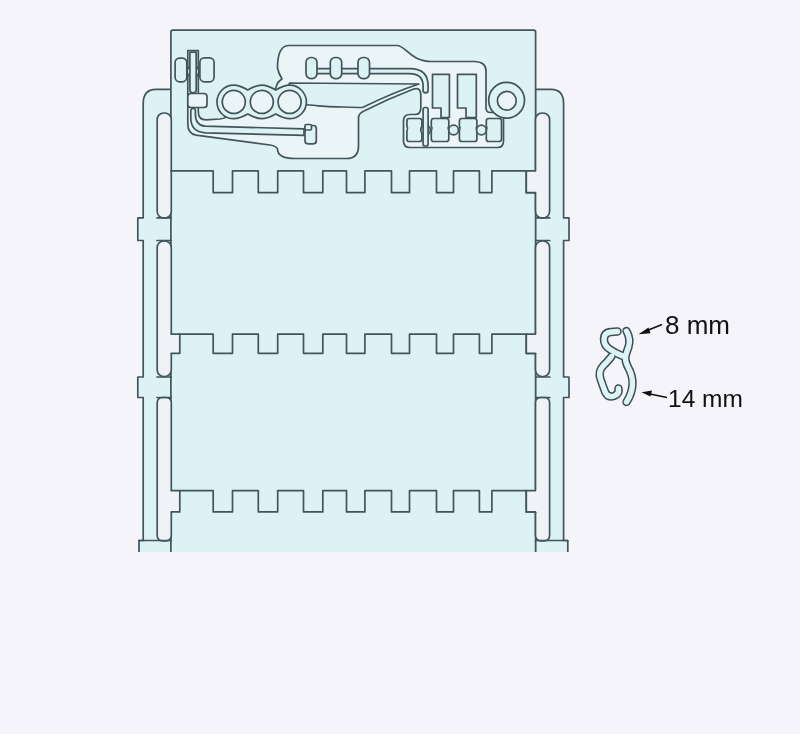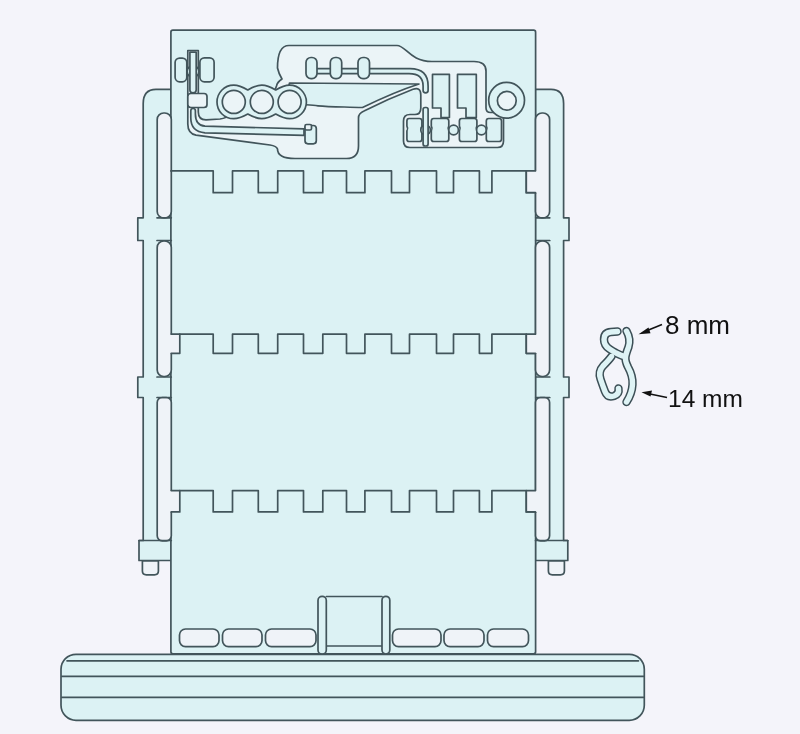--- a/index.html
+++ b/index.html
@@ -1,16 +1,16 @@
 <!DOCTYPE html>
 <html><head>
 <meta charset="utf-8">
 <style>
   html,body{margin:0;padding:0;background:#f4f4fa;}
-  #stage{width:800px;height:734px;position:relative;overflow:hidden;}
+  #stage{width:800px;height:552px;position:relative;overflow:hidden;}
   svg{display:block;}
   text{font-family:"Liberation Sans", sans-serif;}
 </style>
 </head>
 <body>
 <div id="stage">
 <svg width="800" height="734" viewBox="0 0 800 734">
 
   <rect x="0" y="0" width="800" height="734" fill="#f4f4fa"></rect>
   <g stroke="#42555b" stroke-width="1.7" fill="none" stroke-linejoin="round" stroke-linecap="round">

